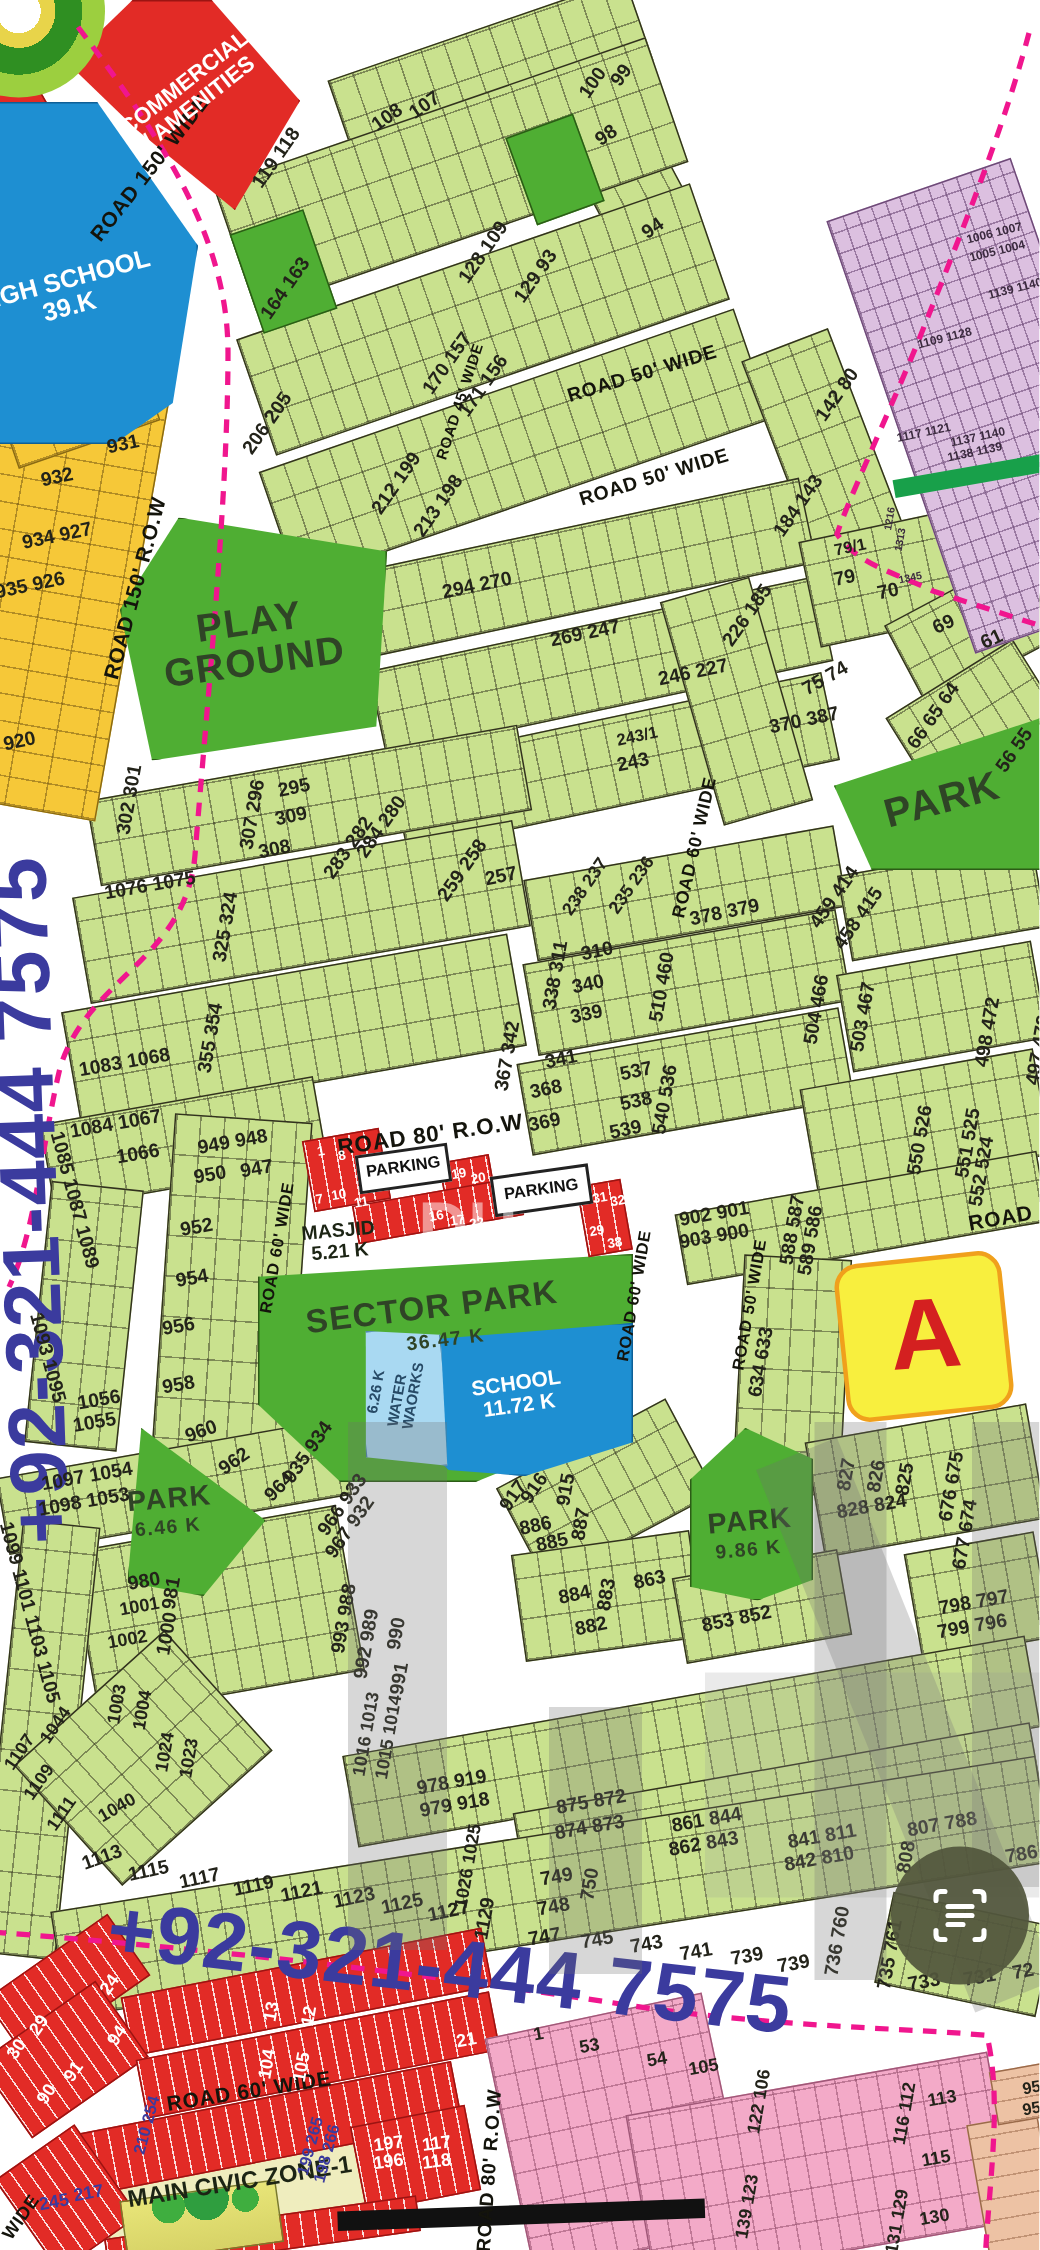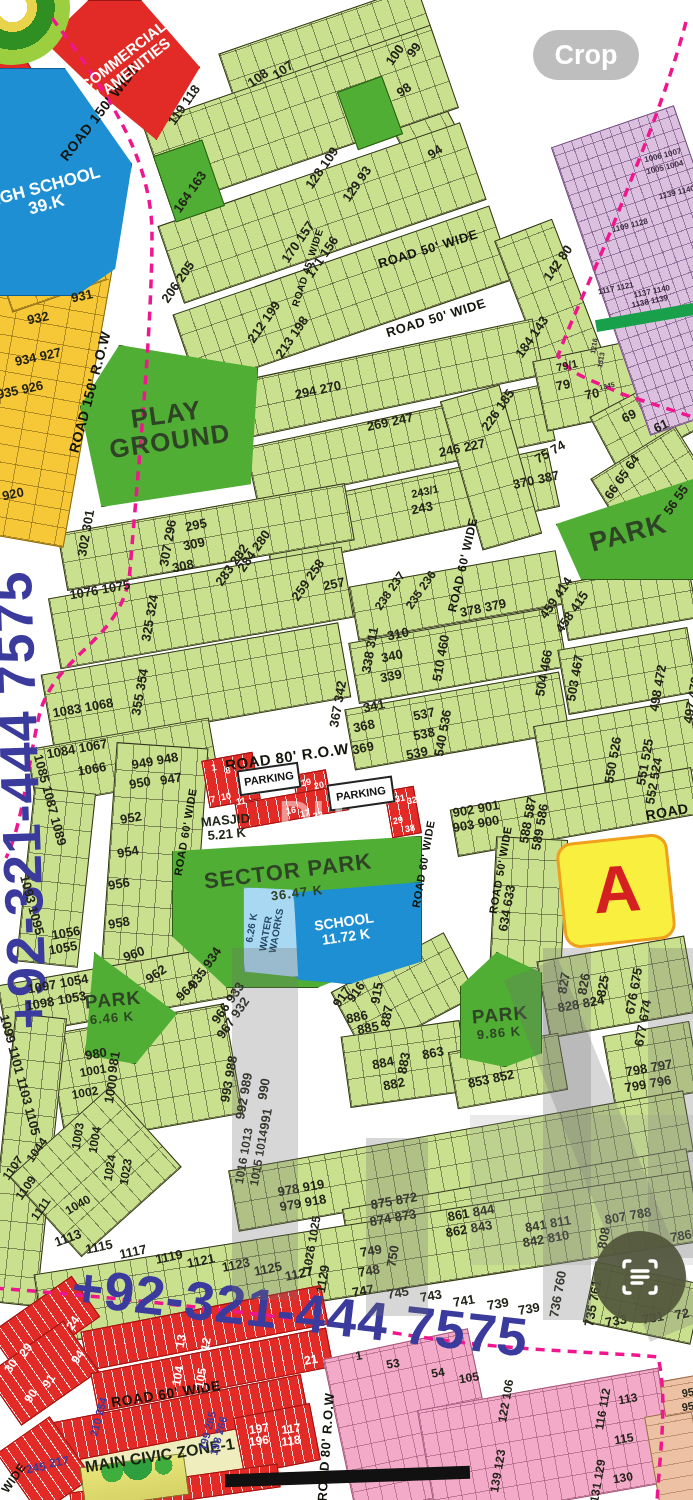--- a/index.html
+++ b/index.html
@@ -44,21 +44,20 @@
 </style>
 </head>
 <body>
 
 <div id="stage">
   <svg id="blines" width="693" height="1500">
       <path d="M52,18 C110,95 152,160 152,235 C152,330 138,470 130,570 C124,640 58,652 40,712 C28,762 24,820 6,858" fill="none" stroke="#f0168e" stroke-width="3.5" stroke-dasharray="9 7"></path>
       <path d="M686,22 C668,90 638,162 612,228 C588,286 566,332 558,356 C572,376 592,380 622,394 L693,417" fill="none" stroke="#f0168e" stroke-width="3.5" stroke-dasharray="9 7"></path>
       <path d="M-5,1288 C150,1300 300,1318 420,1337 C520,1352 610,1352 658,1357 C668,1400 660,1450 657,1502" fill="none" stroke="#f0168e" stroke-width="3.5" stroke-dasharray="9 7"></path>
     </svg>
-  <div class="crop-btn">Crop</div>
   <div class="scan-btn">
     <svg width="48" height="48" viewBox="0 0 24 24" fill="none" stroke="#ffffff" stroke-width="1.7" stroke-linecap="round">
       <path d="M7 4 H5.5 Q4 4 4 5.5 V7"></path>
       <path d="M17 4 H18.5 Q20 4 20 5.5 V7"></path>
       <path d="M4 17 V18.5 Q4 20 5.5 20 H7"></path>
       <path d="M20 17 V18.5 Q20 20 18.5 20 H17"></path>
       <path d="M8 9 H16"></path>
         <path d="M8 12 H16"></path>
         <path d="M8 15 H13"></path>
     </svg>

